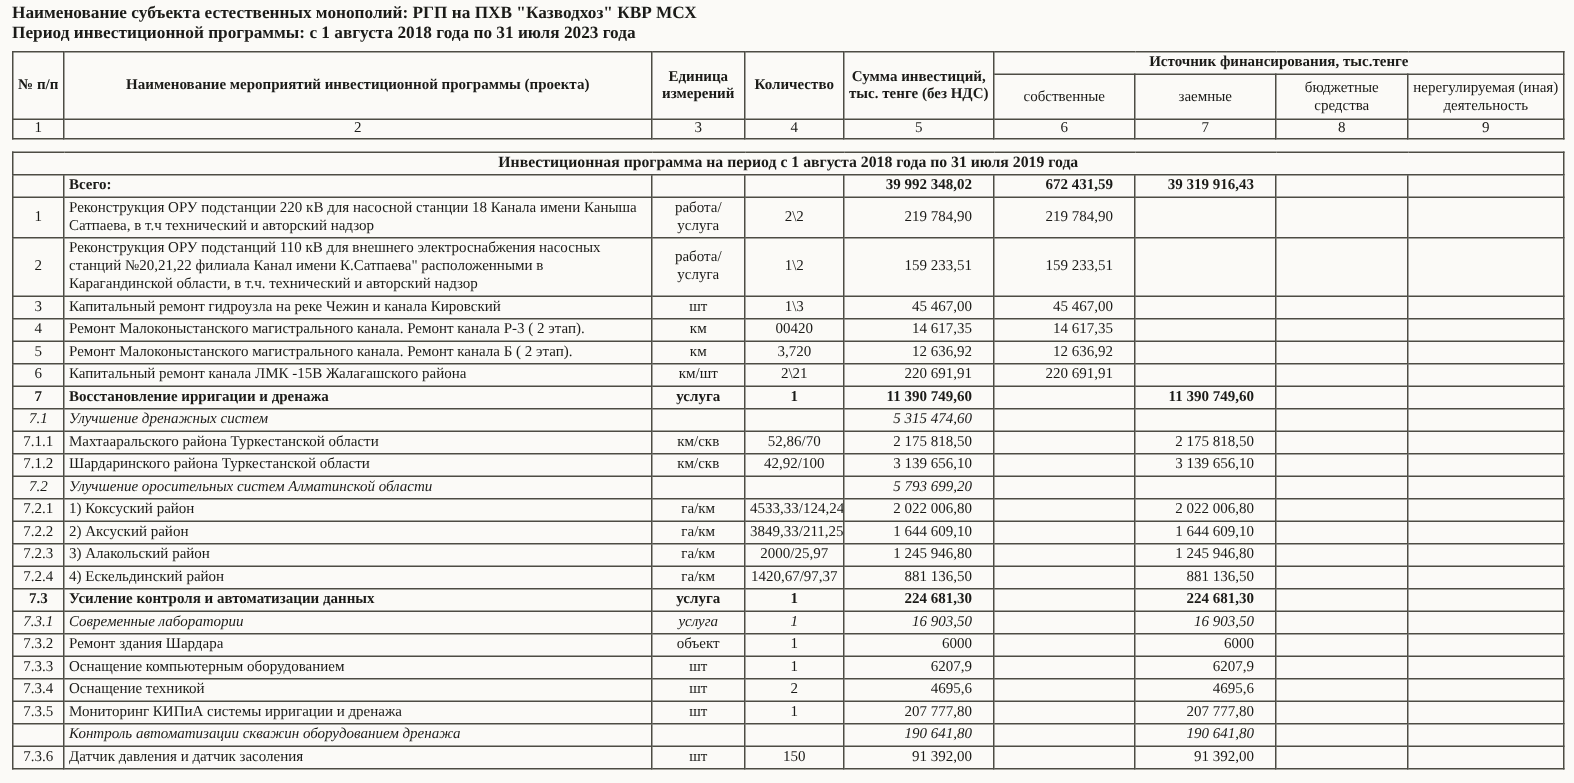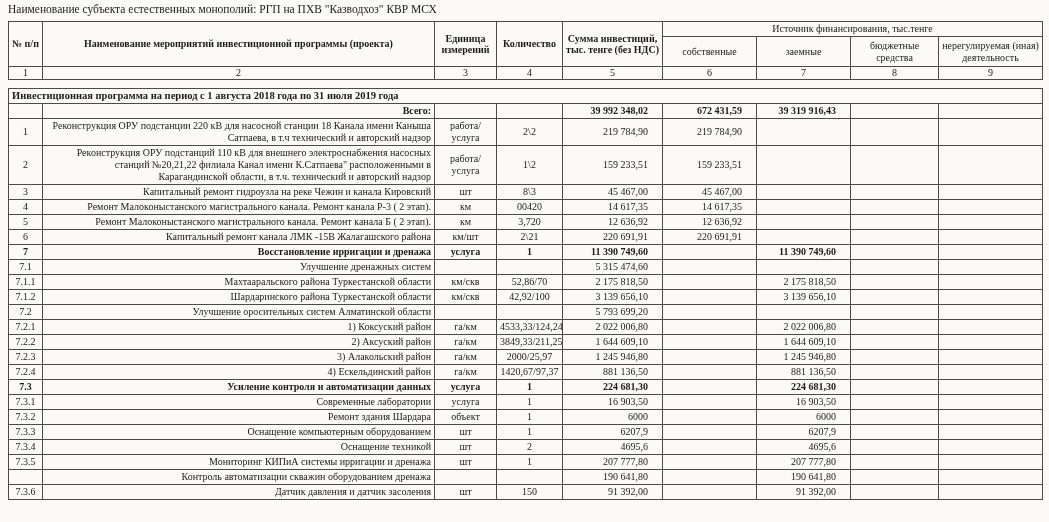--- a/index.html
+++ b/index.html
@@ -6,21 +6,21 @@
   html, body { width: 1049px; height: 522px; overflow: hidden; }
   body {
     background: #fbfaf7;
     font-family: "Liberation Serif", serif;
     color: #1b1b18;
   }
   .page { padding: 3px 5px 0 8px; }
 
   .doc-header { margin-bottom: 2px; }
   .doc-header .hline {
-    font-weight: normal;
+    font-weight: bold;
     font-size: 11.5px;
     line-height: 13px;
     white-space: nowrap;
   }
 
   table {
     border-collapse: collapse;
     table-layout: fixed;
     width: 1034px;
     margin-top: 5px;
@@ -33,44 +33,46 @@
     vertical-align: middle;
     overflow: hidden;
   }
   thead th {
     text-align: center;
     font-weight: bold;
     font-size: 10px;
     line-height: 11.5px;
   }
   tr.subhead th { font-weight: normal; height: 30px; }
-  th.group { height: 15px; font-weight: normal; }
+  th.group { height: 15px; font-weight: bold; }
   tr.colnums th { font-weight: normal; height: 13px; padding: 0 2px; }
 
   tr.gap-row td { border: none; height: 9px; background: transparent; }
   tr.section-row td {
+    text-align: center;
     font-weight: bold;
     font-size: 10.5px;
     height: 14px;
   }
 
   td.c-center { text-align: center; }
-  td.c-name   { text-align: right; }
+  td.c-name   { text-align: left; }
   td.c-money  { text-align: right; padding-right: 14px; }
 
   tr.bold td   { font-weight: bold; }
-  tr.italic td { }
+  tr.italic td { font-style: italic; }
 </style>
 </head>
 <body>
 
 <div class="page">
 
   <div class="doc-header">
     <div class="hline">Наименование субъекта естественных монополий: РГП на ПХВ "Казводхоз" КВР МСХ</div>
+    <div class="hline">Период инвестиционной программы: с 1 августа 2018 года по 31 июля 2023 года</div>
   </div>
 
   <table>
     <colgroup>
       <col style="width:34px">
         <col style="width:392px">
         <col style="width:62px">
       <col style="width:66px">
         <col style="width:100px">
         <col style="width:94px">
@@ -142,21 +144,21 @@
           <td class="c-money">159 233,51</td>
           <td class="c-money">159 233,51</td>
           <td class="c-money"></td>
           <td class="c-money"></td>
           <td class="c-money"></td>
         </tr>
         <tr>
           <td class="c-center">3</td>
           <td class="c-name">Капитальный ремонт гидроузла на реке Чежин и канала Кировский</td>
           <td class="c-center">шт</td>
-          <td class="c-center">8\3</td>
+          <td class="c-center">1\3</td>
           <td class="c-money">45 467,00</td>
           <td class="c-money">45 467,00</td>
           <td class="c-money"></td>
           <td class="c-money"></td>
           <td class="c-money"></td>
         </tr>
         <tr>
           <td class="c-center">4</td>
           <td class="c-name">Ремонт Малоконыстанского магистрального канала.  Ремонт канала Р-3 ( 2 этап).</td>
           <td class="c-center">км</td>

